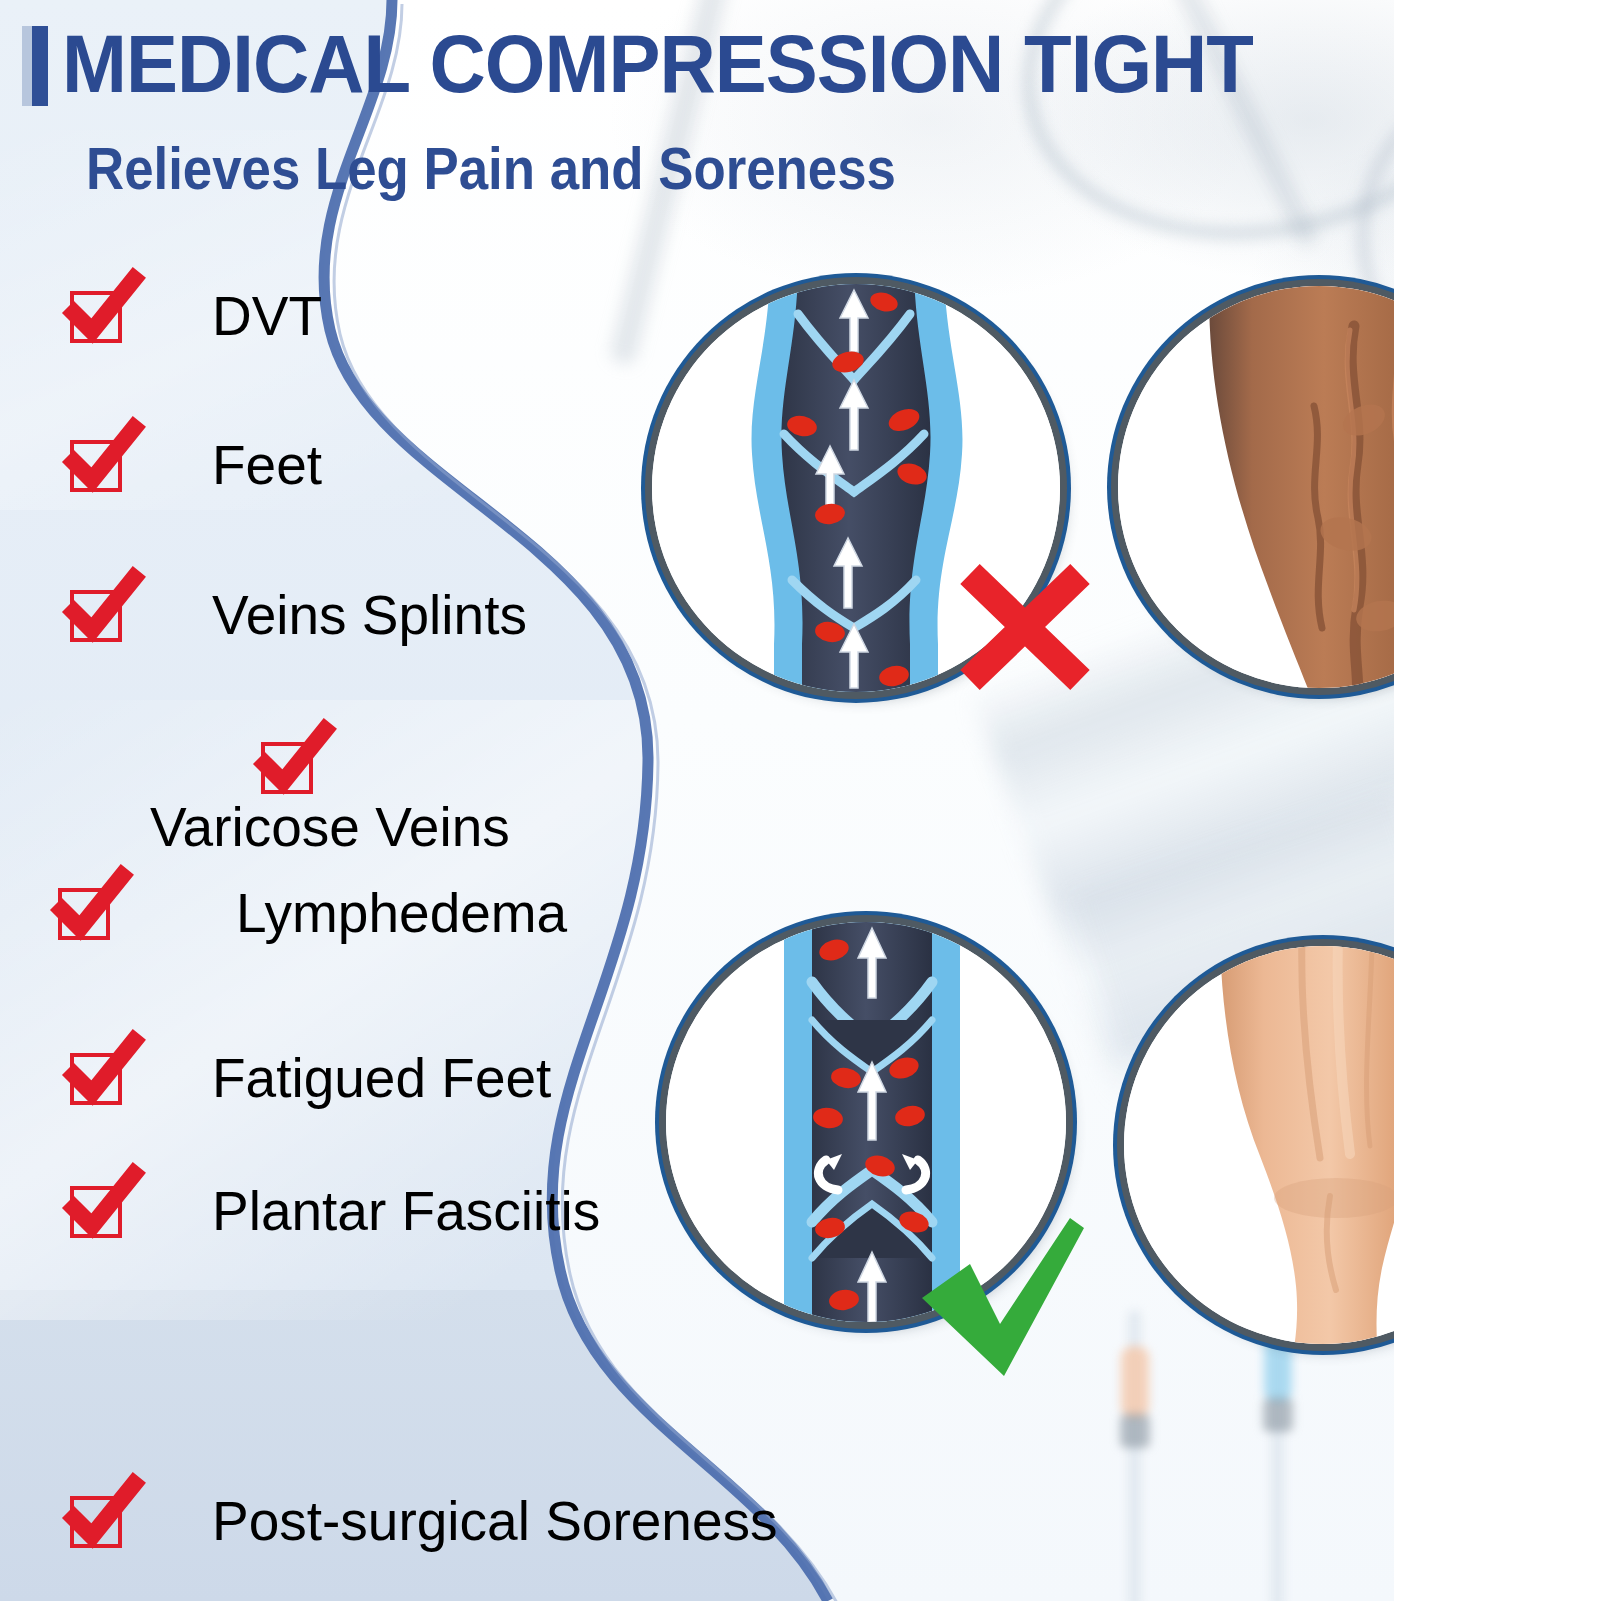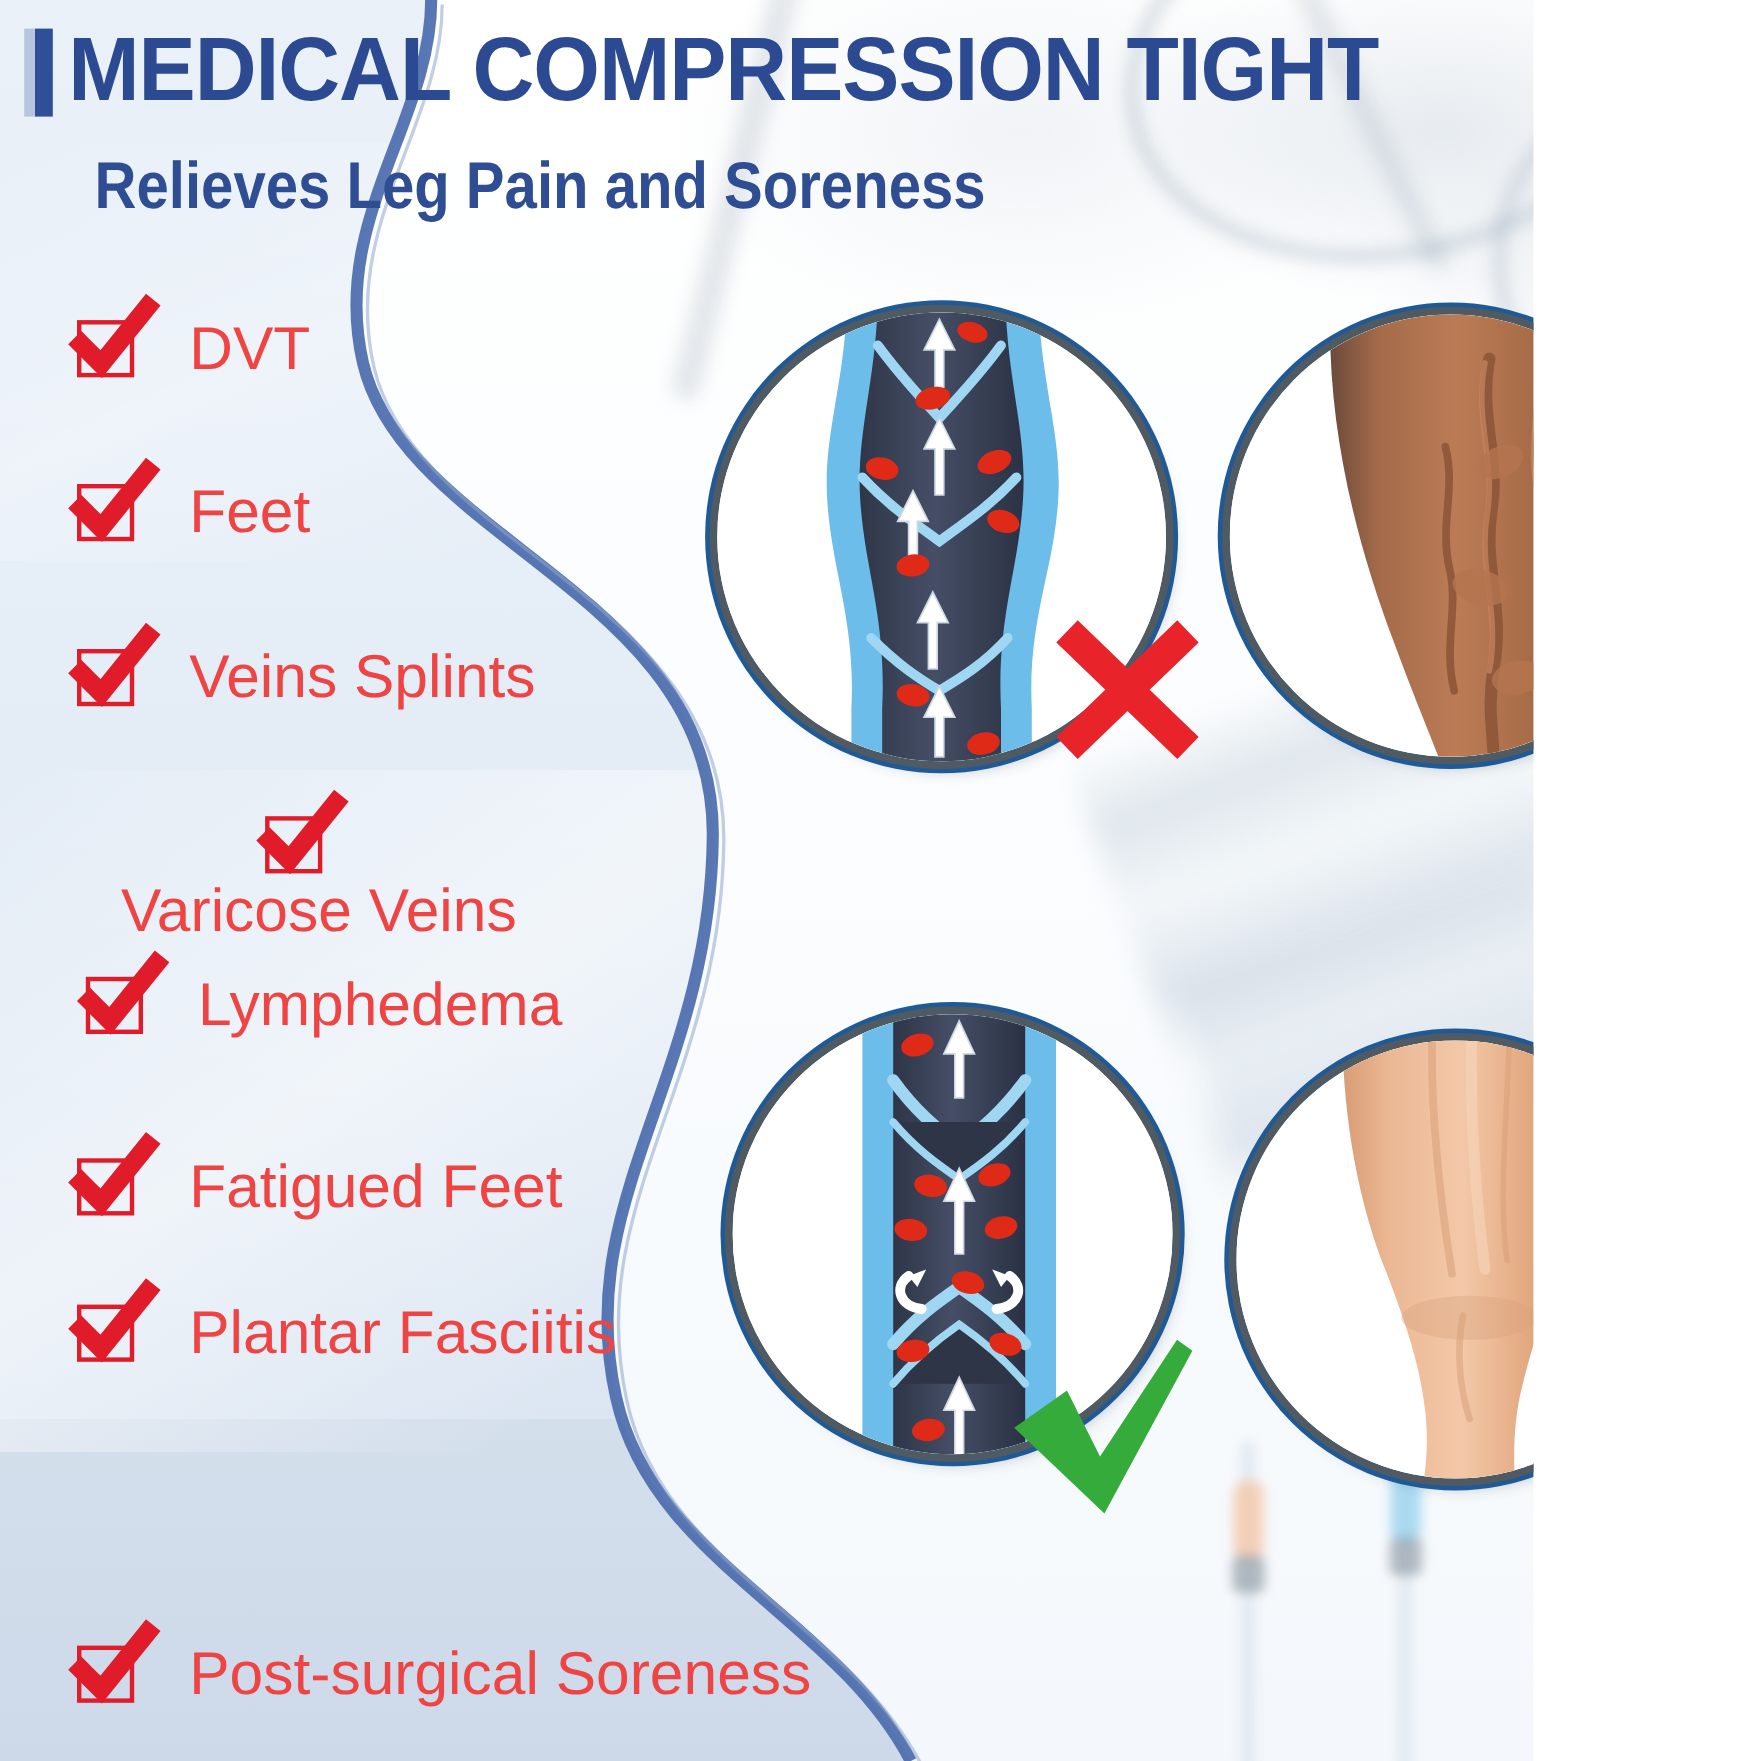--- a/index.html
+++ b/index.html
@@ -77,21 +77,21 @@
   
   .checklist{position:absolute;left:0;top:0;width:900px;height:1601px;}
   .chk-row{position:absolute;display:flex;align-items:center;}
   .chk-box{position:relative;width:62px;height:62px;flex:0 0 auto;}
   .chk-box .sq{
     position:absolute;left:4px;top:6px;width:52px;height:52px;
     border:4px solid #e01c2a;box-sizing:border-box;background:transparent;
   }
   .chk-box svg{position:absolute;left:-2px;top:-12px;width:78px;height:78px;overflow:visible;}
   .chk-label{
-    margin-left:44px;font-size:55px;line-height:58px;color:#ef4444;
+    margin-left:84px;font-size:55px;line-height:58px;color:#000000;
     white-space:nowrap;font-weight:400;
   }
 
   
   .circ{
     position:absolute;border-radius:50%;overflow:hidden;background:#ffffff;
     box-shadow:0 0 0 7px #4f5a63, 0 0 0 11px #1f5a96, 6px 8px 14px rgba(40,55,70,.30);
   }
   .circ-inner{position:absolute;inset:0;}
   .mark{position:absolute;}
@@ -213,21 +213,21 @@
     <div class="chk-row" style="left:66px;top:736px;flex-direction:column;">
       <div class="chk-box">
         <div class="sq"></div>
         <svg viewBox="0 0 78 78">
             <path d="M10 40 L28 58 L70 6" fill="none" stroke="#e01c2a" stroke-width="17" stroke-linecap="square" stroke-linejoin="miter"></path>
           </svg>
       </div>
       <span class="chk-label">Varicose Veins</span>
     </div>
 
-    <div class="chk-row" style="left:74px;top:882px;">
+    <div class="chk-row" style="left:54px;top:882px;gap:36px;">
       <div class="chk-box">
         <div class="sq"></div>
         <svg viewBox="0 0 78 78">
             <path d="M10 40 L28 58 L70 6" fill="none" stroke="#e01c2a" stroke-width="17" stroke-linecap="square" stroke-linejoin="miter"></path>
           </svg>
       </div>
       <span class="chk-label">Lymphedema</span>
     </div>
 
     <div class="chk-row" style="left:66px;top:1047px;">

